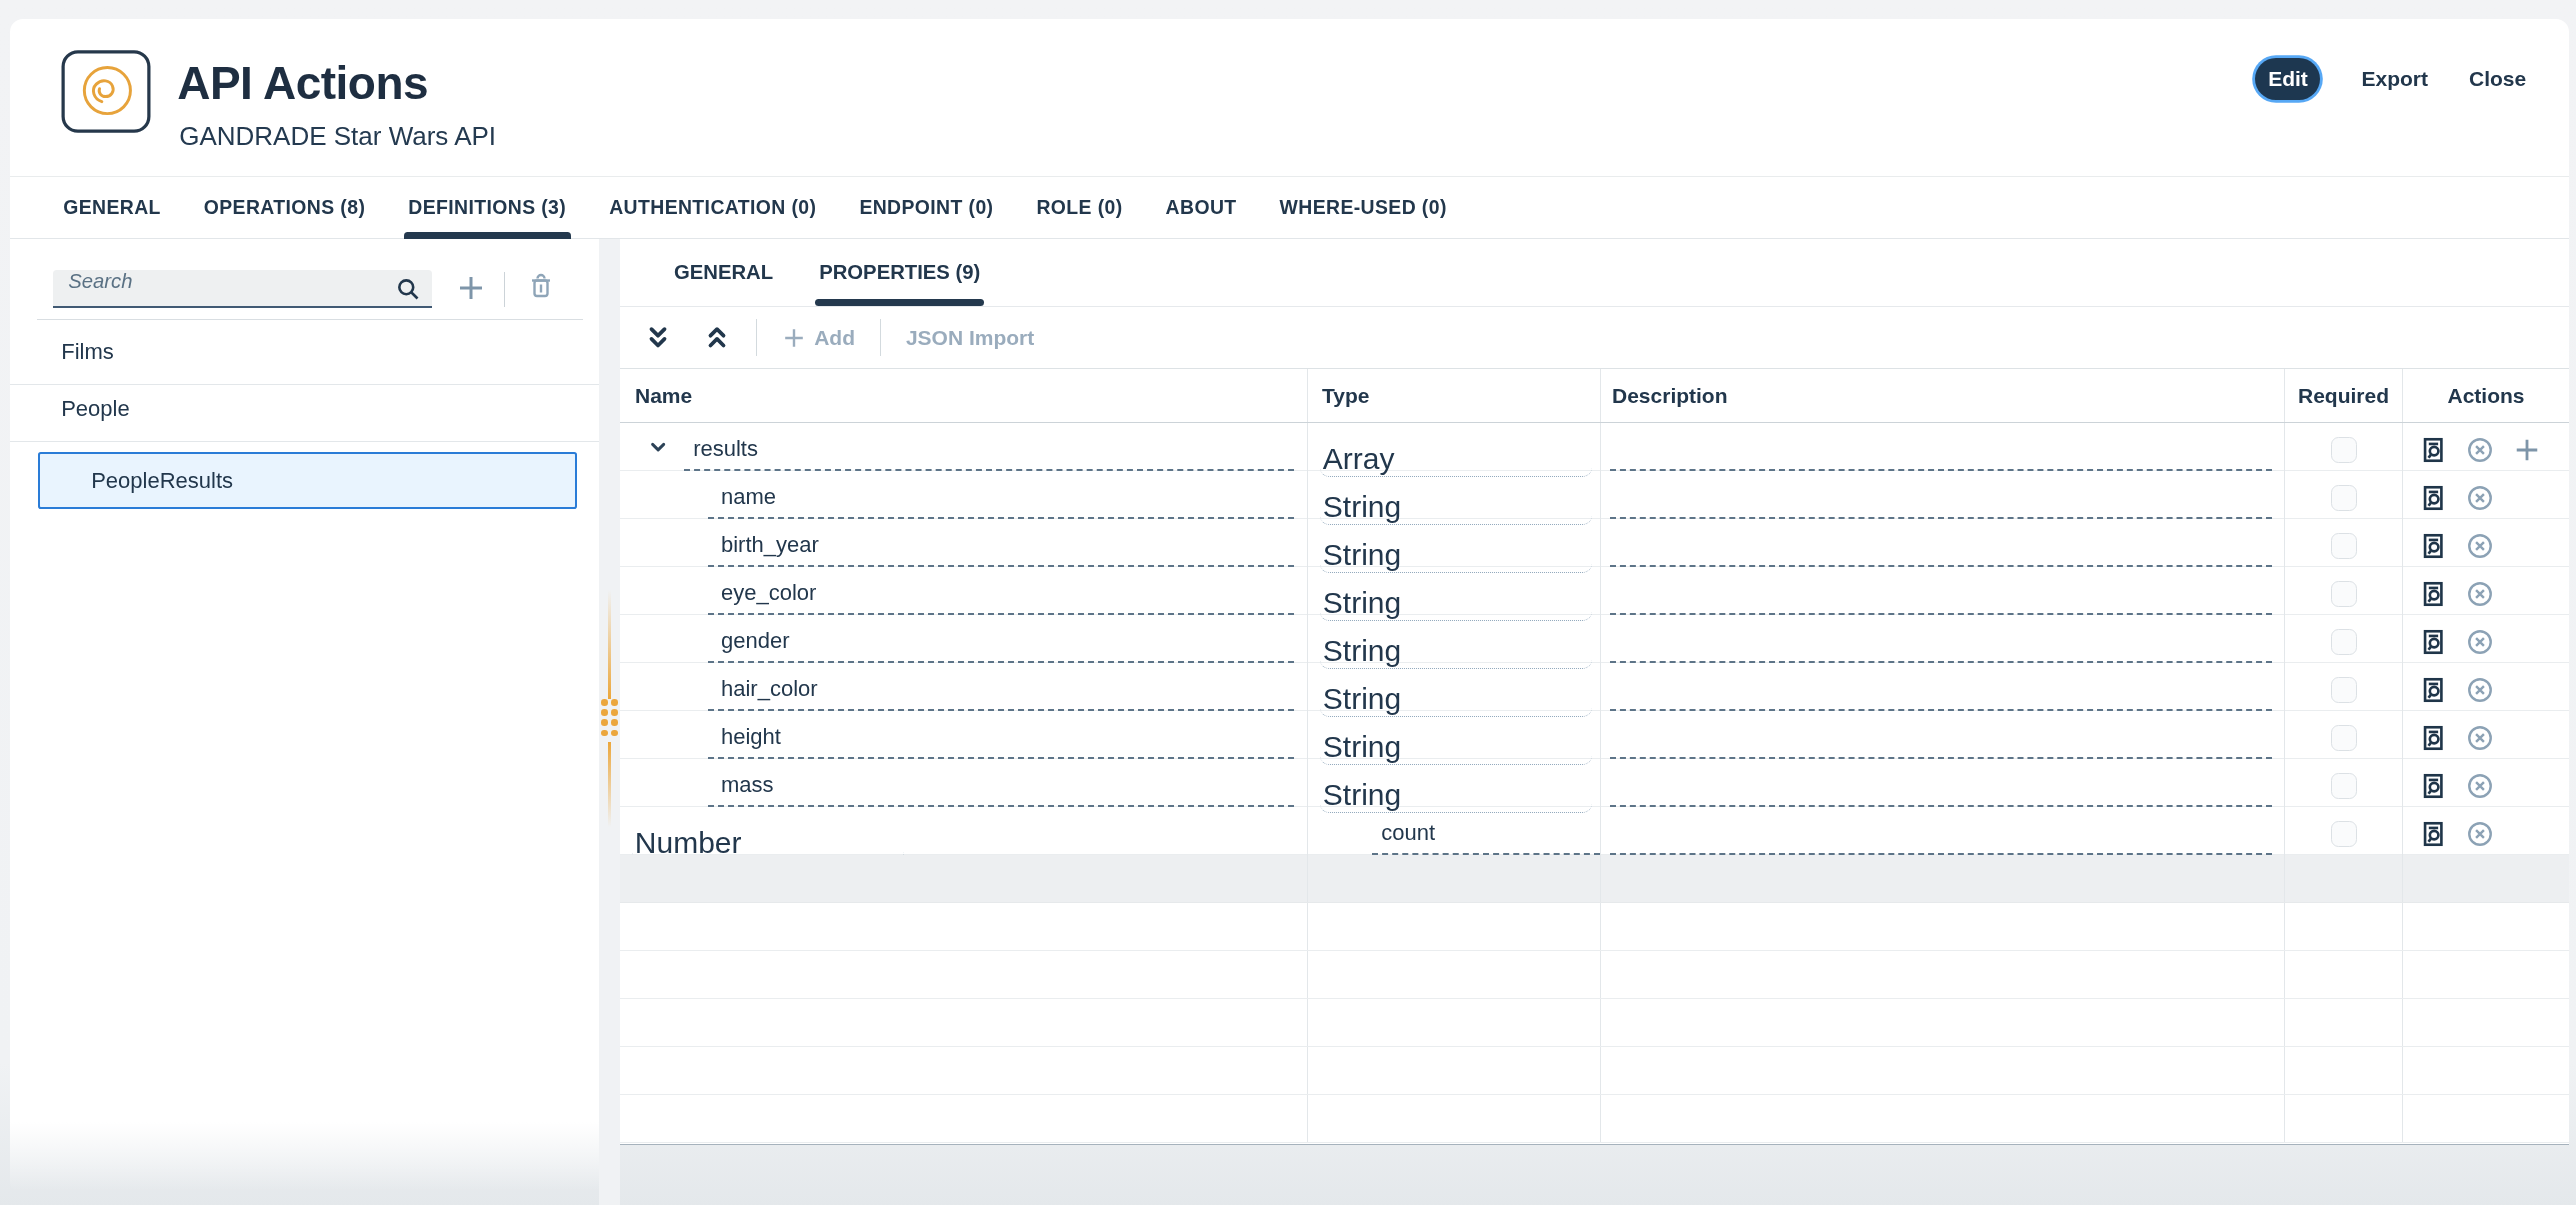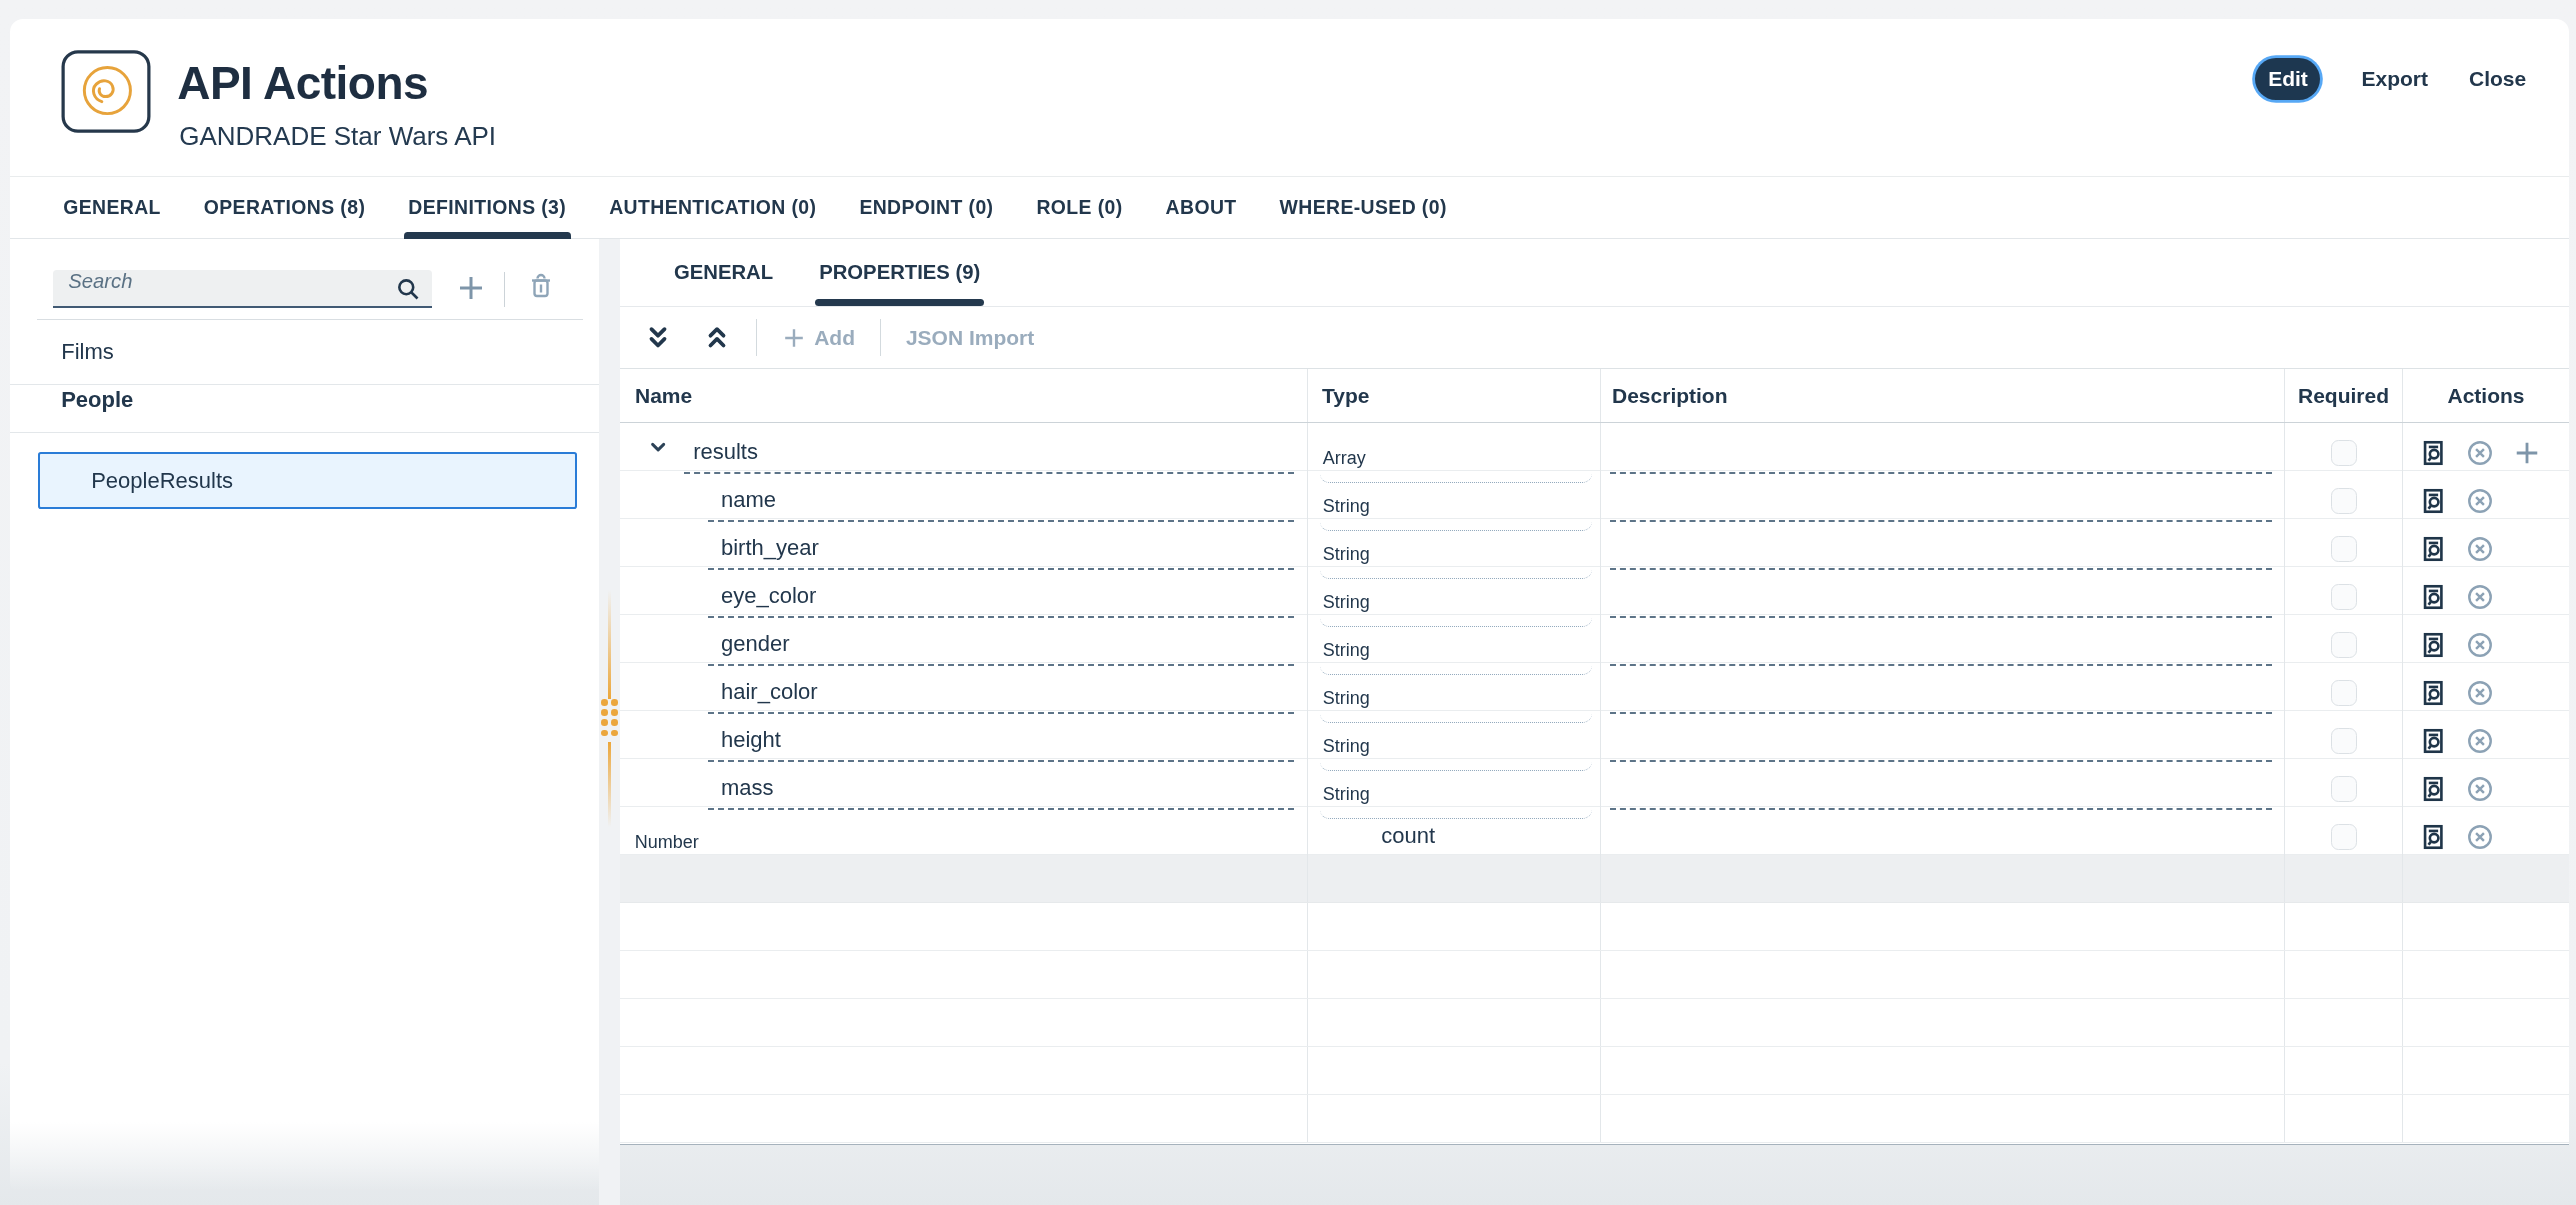--- a/index.html
+++ b/index.html
@@ -48,21 +48,21 @@
     padding:0 48px 12px 15px; font-size:20.3px; color:#c2410c; font-family:"Liberation Sans",sans-serif;
   }
   .search-input::placeholder { font-style:italic; color:#5a7184; }
   .search-mag { position:absolute; right:11px; top:6.5px; width:26px; height:26px; cursor:pointer; }
   .side-plus { position:absolute; left:446px; top:34px; width:30px; height:30px; cursor:pointer; }
   .side-vdiv { position:absolute; left:494px; top:33px; width:0.9px; height:35px; background:#ccd3d8; }
   .side-trash { position:absolute; left:516px; top:33px; width:30px; height:30px; cursor:pointer; }
   .side-hline { position:absolute; left:27px; top:80px; width:546px; height:0.9px; background:#d9dee2; }
   .side-item { position:absolute; left:0; width:589px; height:66px; display:flex; align-items:center; padding-left:51px; font-size:22px; border-bottom:0.9px solid #e3e7ea; cursor:pointer; }
   .side-item.i0 { top:80px; }
-  .side-item.i1 { top:128px;font-weight:bold; }
+  .side-item.i1 { top:137px; }
   .side-item.selected {
     top:213px; left:28px; width:539px; height:57px; 
     background:#e9f4fe; border:2.8px solid #2a7cd7; border-radius:2.8px;
   }
 
   
   .splitter { left:599px; top:239px; width:21px; height:967px; background:#f0f2f4; cursor:col-resize; }
   .grip-line-top { position:absolute; left:9.2px; top:351px; width:2.8px; height:109px;
     background:linear-gradient(180deg,rgba(236,167,59,0),#eca73b); }
   .grip-dots { position:absolute; left:1.8px; top:460px; width:17.6px; display:flex; flex-wrap:wrap; gap:3.7px; justify-content:center; }
@@ -96,21 +96,21 @@
   .h-type { padding-left:14px; }
   .h-desc { padding-left:11px; }
   .h-center { justify-content:center; }
 
   .name-cell { display:flex; align-items:center; }
   .chev-sm { position:absolute; left:28px; top:14px; width:20.3px; height:20.3px; cursor:pointer; }
   .fld { border-bottom:2.8px dashed #5d7488; height:41px; display:flex; align-items:flex-start; padding-top:5.5px; font-size:22px; margin-top:1.8px; }
   .name-fld.lvl1 { margin-left:64px; width:610px; padding-left:9.2px; }
   .name-fld.lvl2 { margin-left:88px; width:586px; padding-left:13px; }
   .type-cell { display:flex; align-items:center; }
-  .type-fld { margin-left:12px; width:272px; height:41px; margin-top:19px; padding:5.5px 0 0 2.8px; font-size:18px;
+  .type-fld { margin-left:12px; width:272px; height:41px; margin-top:13px; padding:5.5px 0 0 2.8px; font-size:30px;
     border-bottom:1.8px dotted #91a8bc; border-radius:0 0 9.2px 9.2px; }
   .desc-cell { display:flex; align-items:center; }
   .desc-fld { margin-left:9.2px; width:662px; }
   .req-cell { display:flex; align-items:center; justify-content:center; }
   .checkbox { width:26px; height:26px; border:1.8px solid #dce1e5; border-radius:7.4px; background:#fafbfc; cursor:pointer; }
   .act-cell { display:flex; align-items:center; padding-left:15.7px; gap:19.4px; }
   .act-ico { width:28px; height:28px; cursor:pointer; }
 
   .grayrow { background:#edeff1; border-bottom:0.9px solid #e6e9eb; }
   .grayrow .cell { background:#edeff1; }

